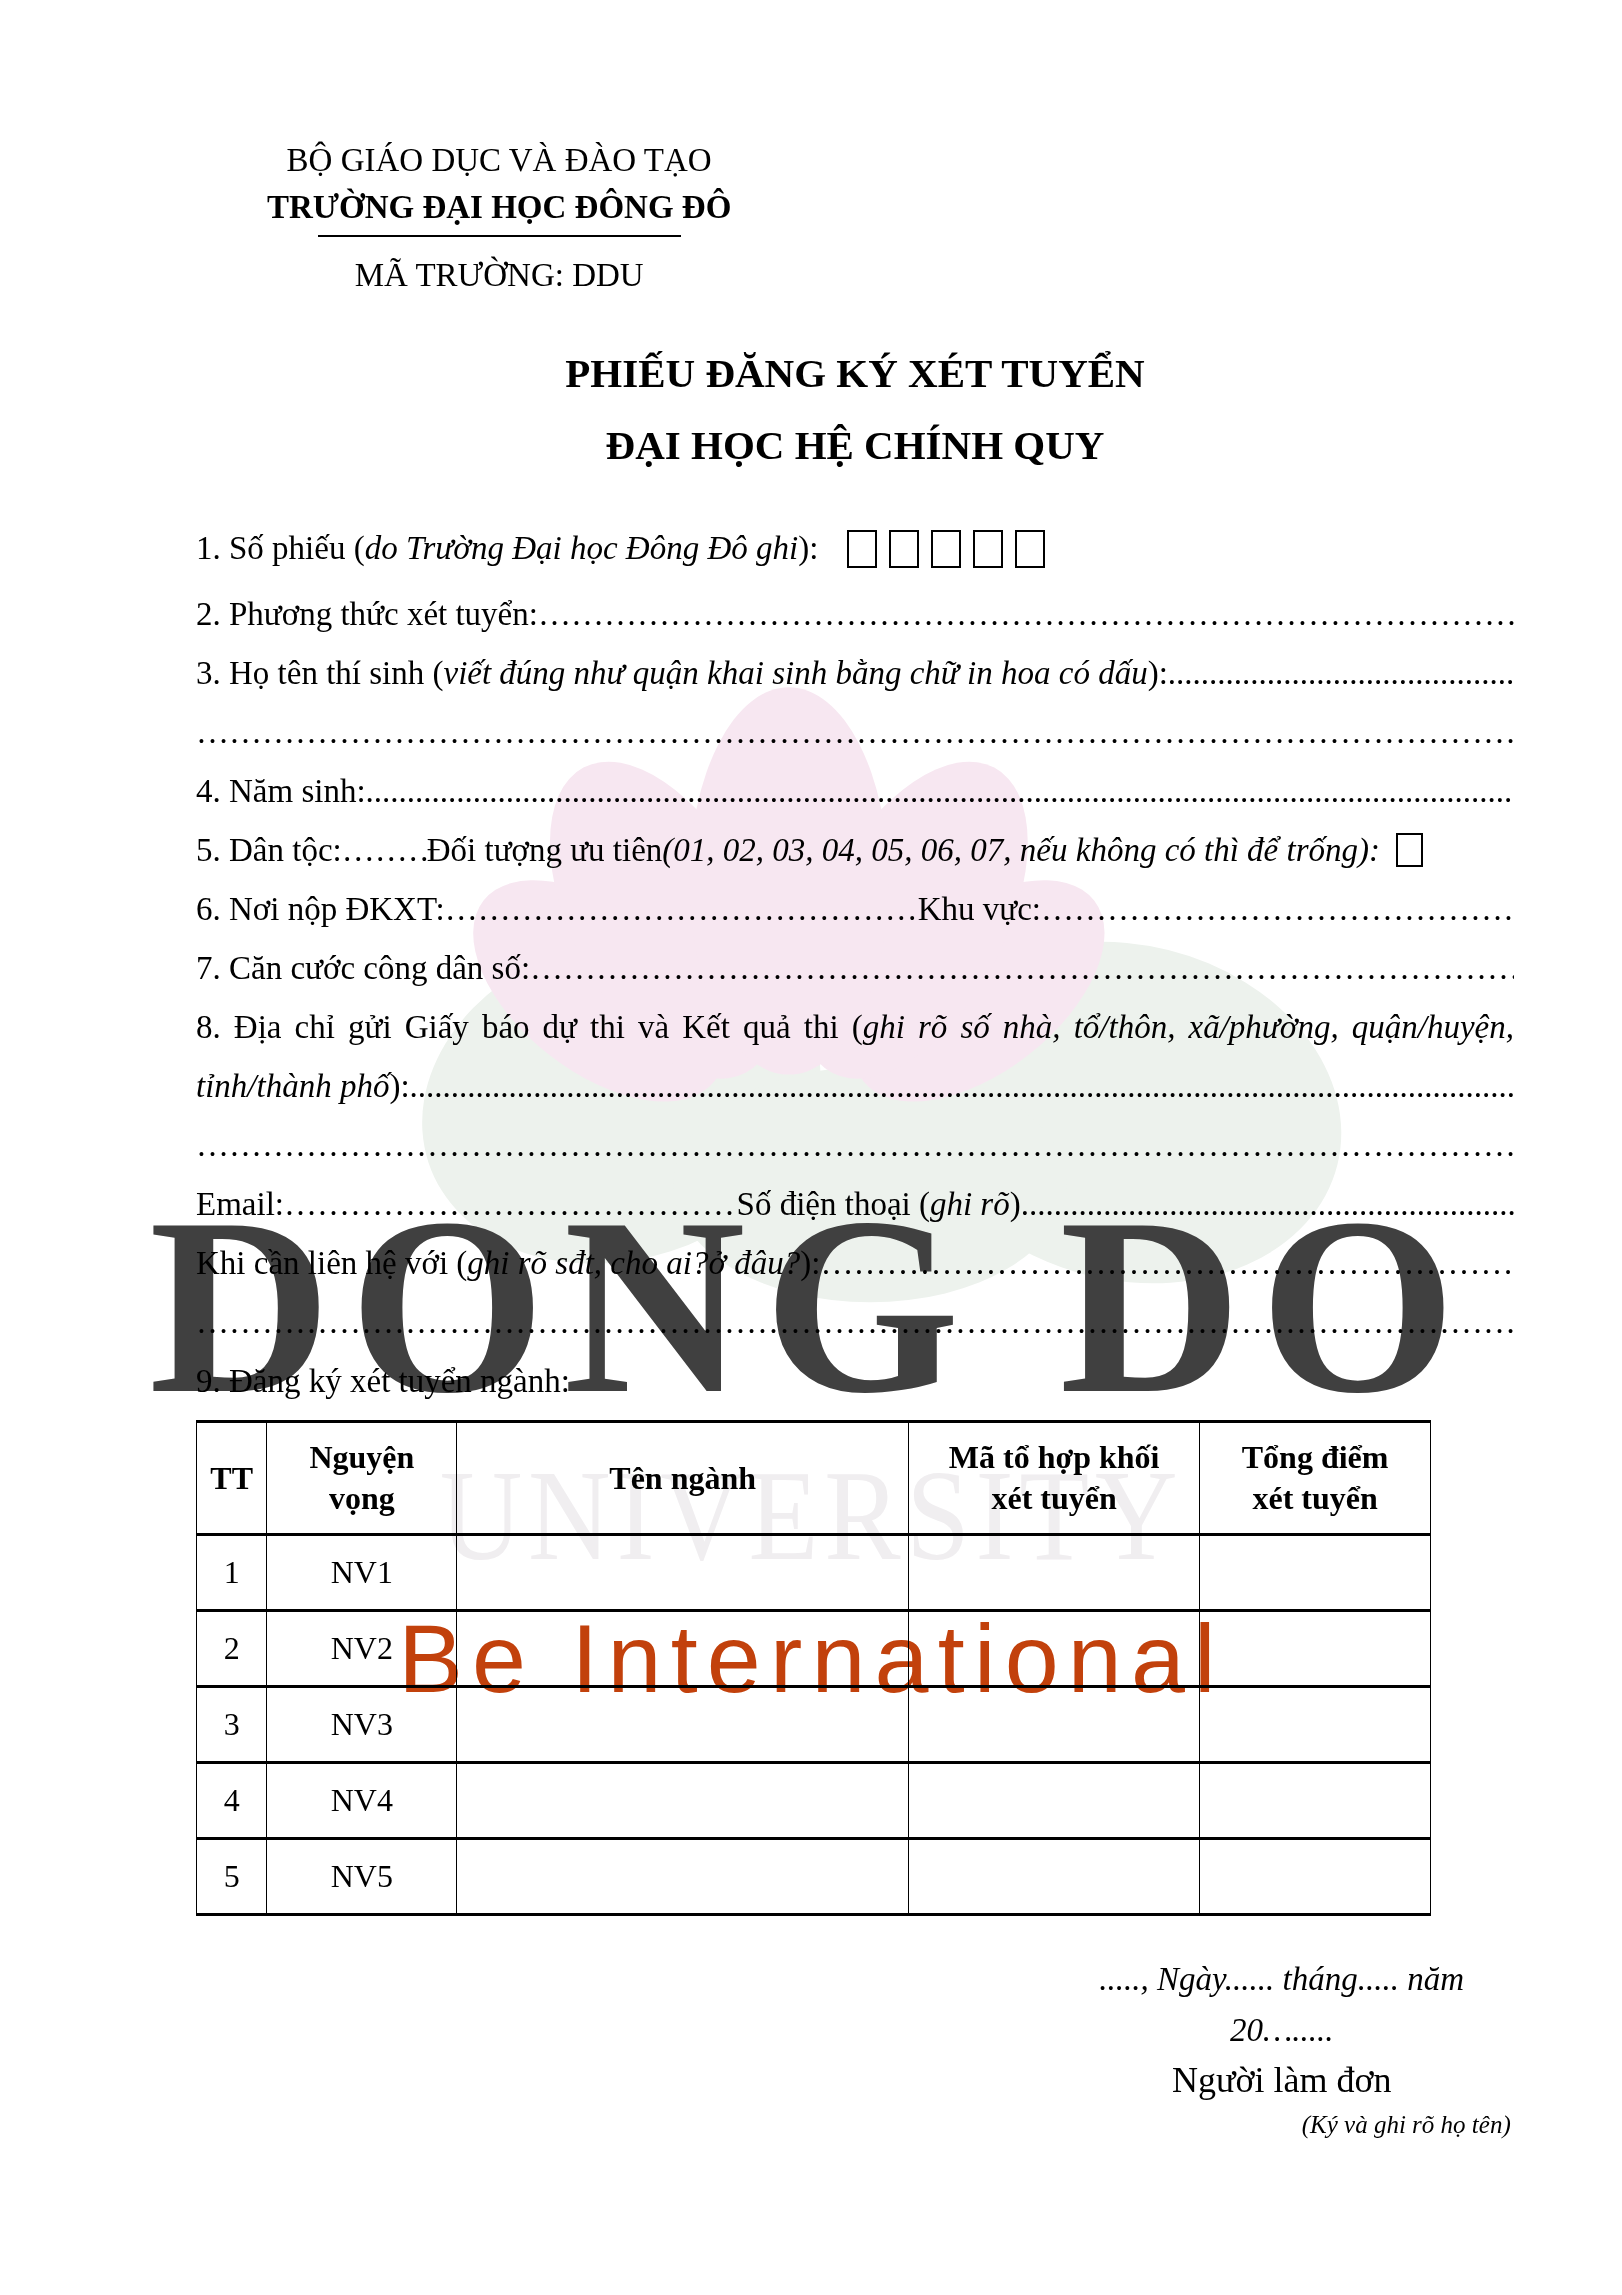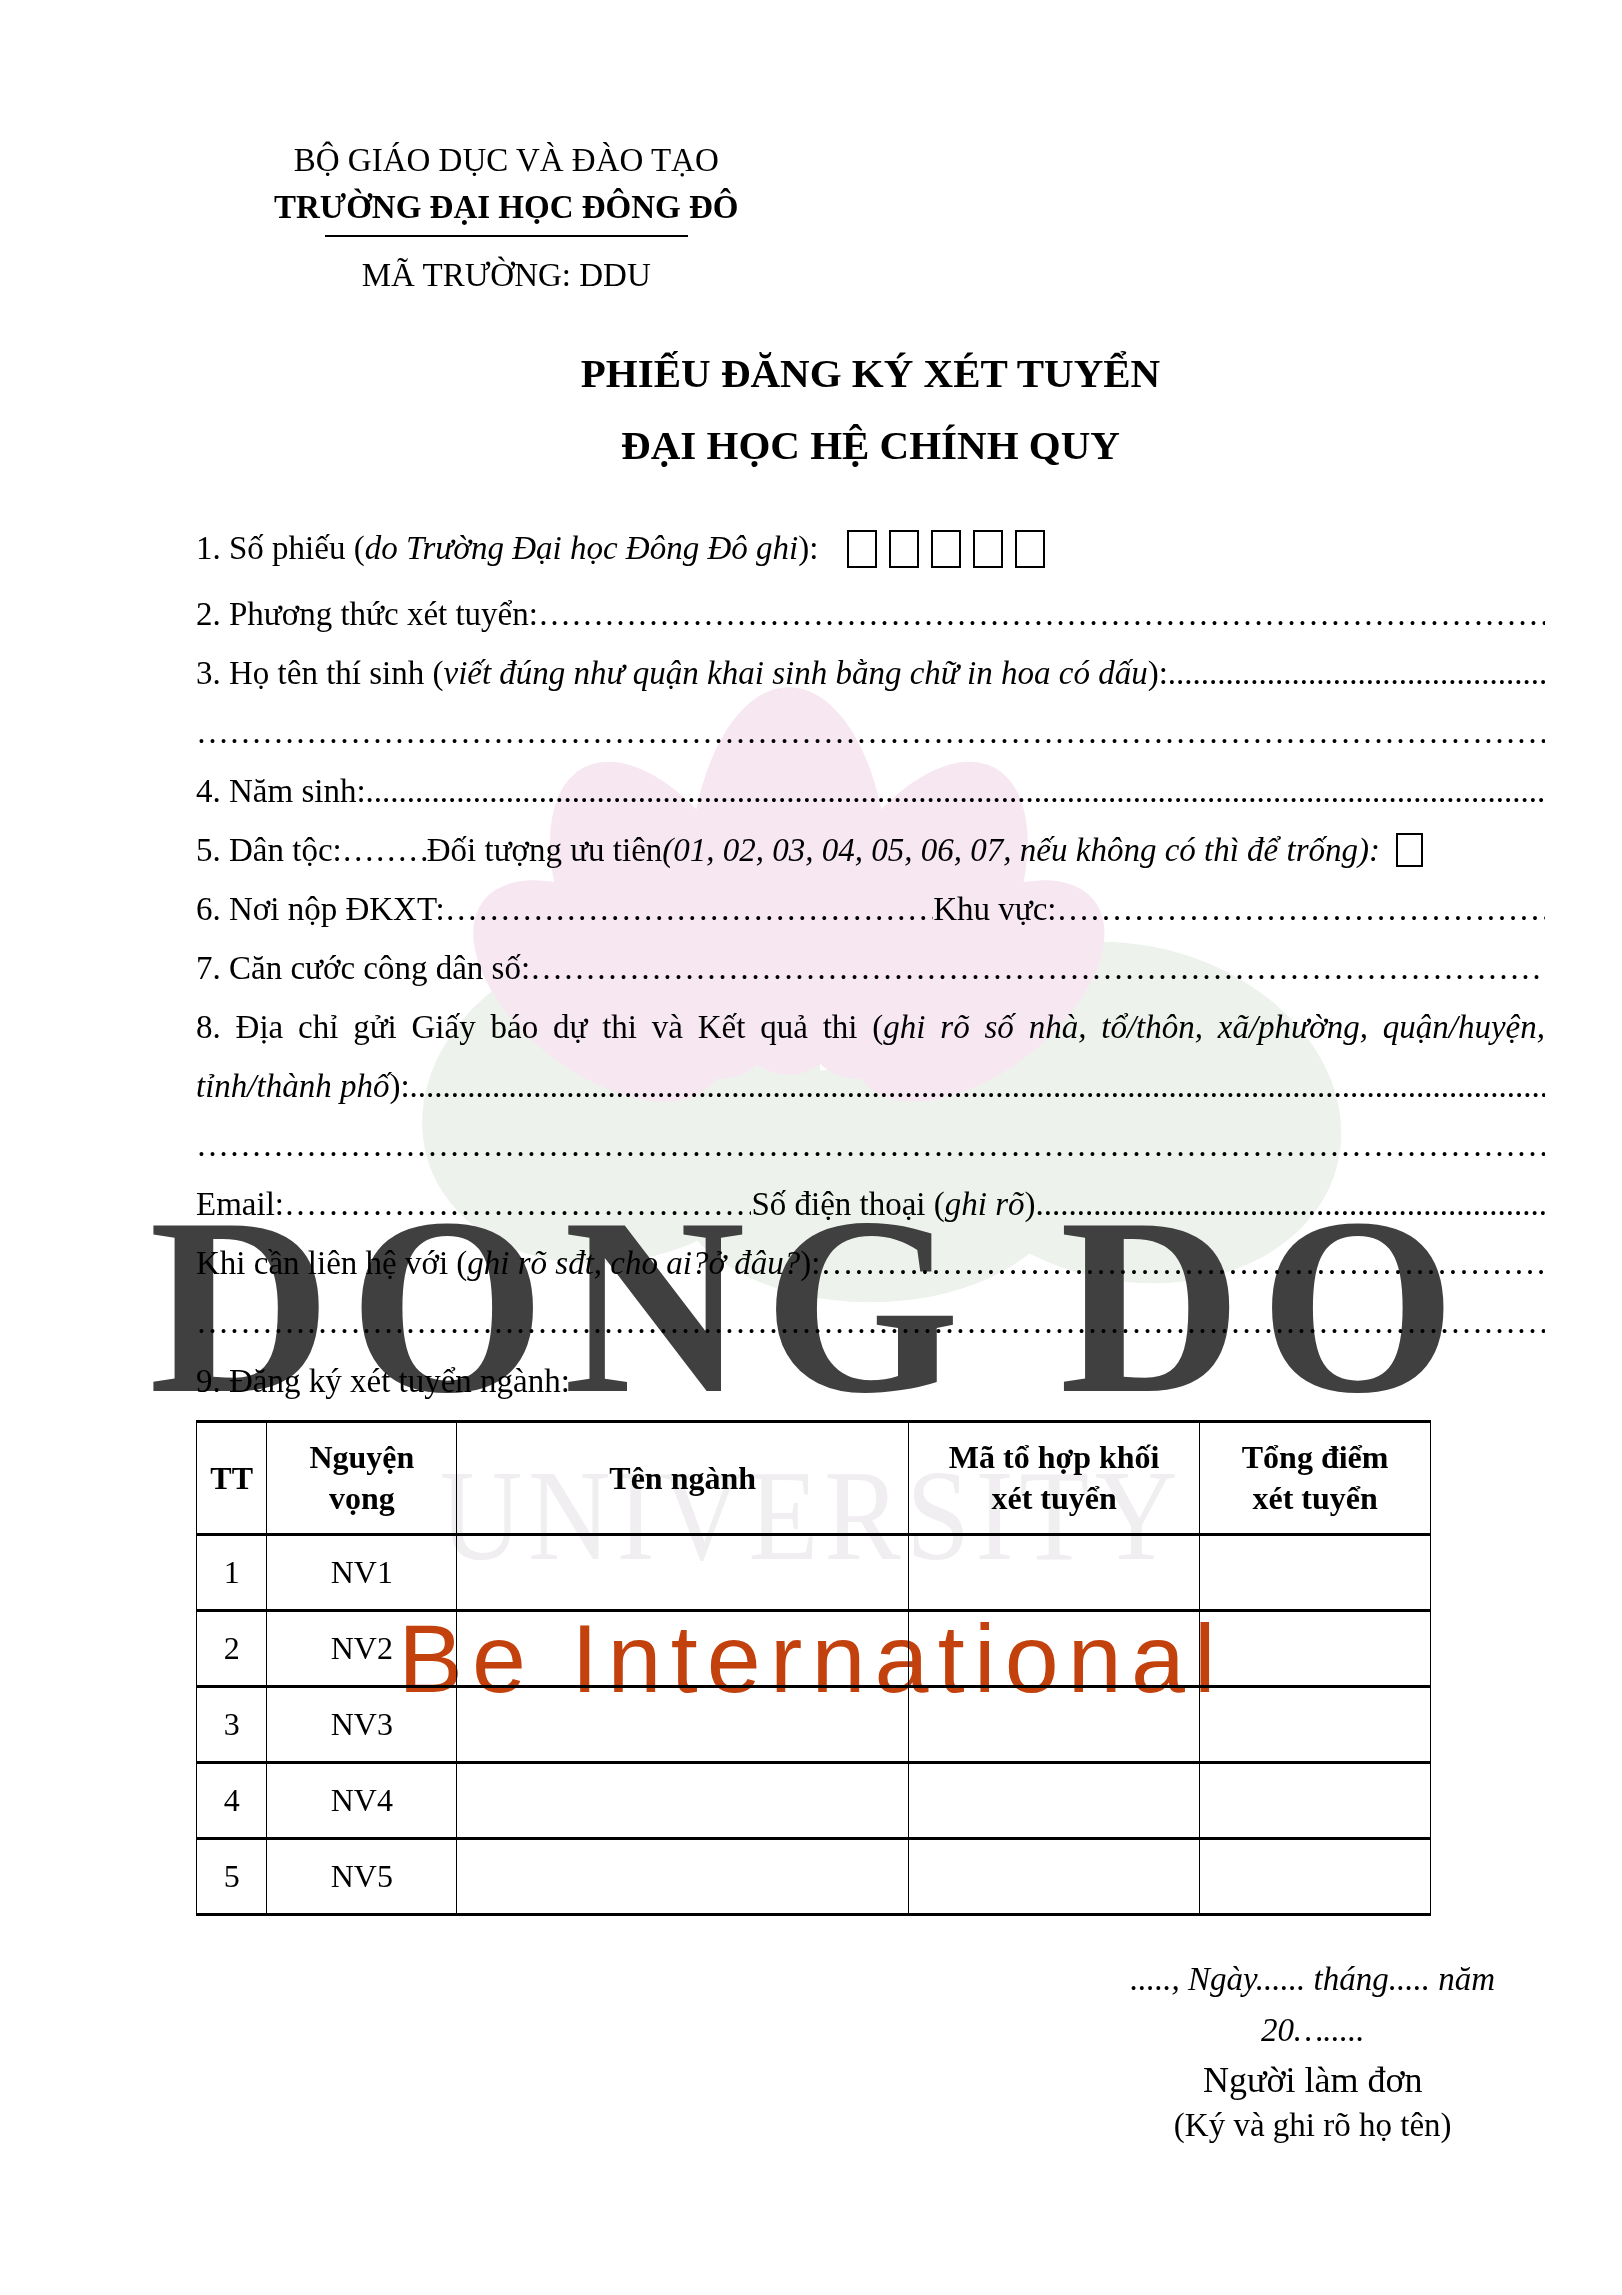--- a/index.html
+++ b/index.html
@@ -28,21 +28,21 @@
     transform:scaleX(.88);
   }
   .wm-intl{
     left:0;right:0;top:1606px;
     text-align:center;
     font-family:"Liberation Sans","DejaVu Sans",sans-serif;
     font-size:97px;line-height:105px;
     letter-spacing:9.2px;color:#c2410c;white-space:nowrap;
   }
   
-  .content{position:relative;z-index:1;padding:137px 78px 0 196px;}
+  .content{position:relative;z-index:1;padding:137px 109px 0 196px;}
   .hdr{display:flex;align-items:flex-start;}
   .hdr-left{width:46%;text-align:center;}
   .hdr-right{width:54%;text-align:center;}
   .hdr-line{font-size:33px;line-height:47px;}
   .b{font-weight:bold;}
   .i{font-style:italic;}
   .rule{height:2.6px;background:#000;margin:3.9px auto 0 auto;}
   .rule-l{width:363px;}
   .rule-r{width:365px;}
   .school-code{margin-top:15px;}
@@ -77,21 +77,21 @@
     border-top:3.3px solid #000;border-bottom:3.3px solid #000;
     text-align:center;vertical-align:middle;
     font-size:32px;padding:0 5.2px;background:transparent;
   }
   table.reg th{height:110px;font-weight:bold;line-height:41px;white-space:pre-line;}
   table.reg td{height:73px;}
   
   .sig{width:458px;margin:38px 3.3px 0 auto;text-align:center;}
   .sig-date{font-size:33px;font-style:italic;line-height:51px;}
   .sig-role{font-size:36px;font-weight:normal;line-height:48px;}
-  .sig-note{font-size:33px;line-height:42px;}
+  .sig-note{font-size:25px;font-style:italic;line-height:42px;text-align:right;}
 </style>
 </head>
 <body>
 
 <div class="page">
 
   <svg class="wm wm-lotus" viewBox="0 0 790 505" xmlns="http://www.w3.org/2000/svg" aria-hidden="true">
     <g fill="#edf2ed">
       <ellipse cx="205" cy="335" rx="155" ry="122" transform="rotate(-18 205 335)"></ellipse>
       <ellipse cx="592" cy="345" rx="165" ry="128" transform="rotate(14 592 345)"></ellipse>

